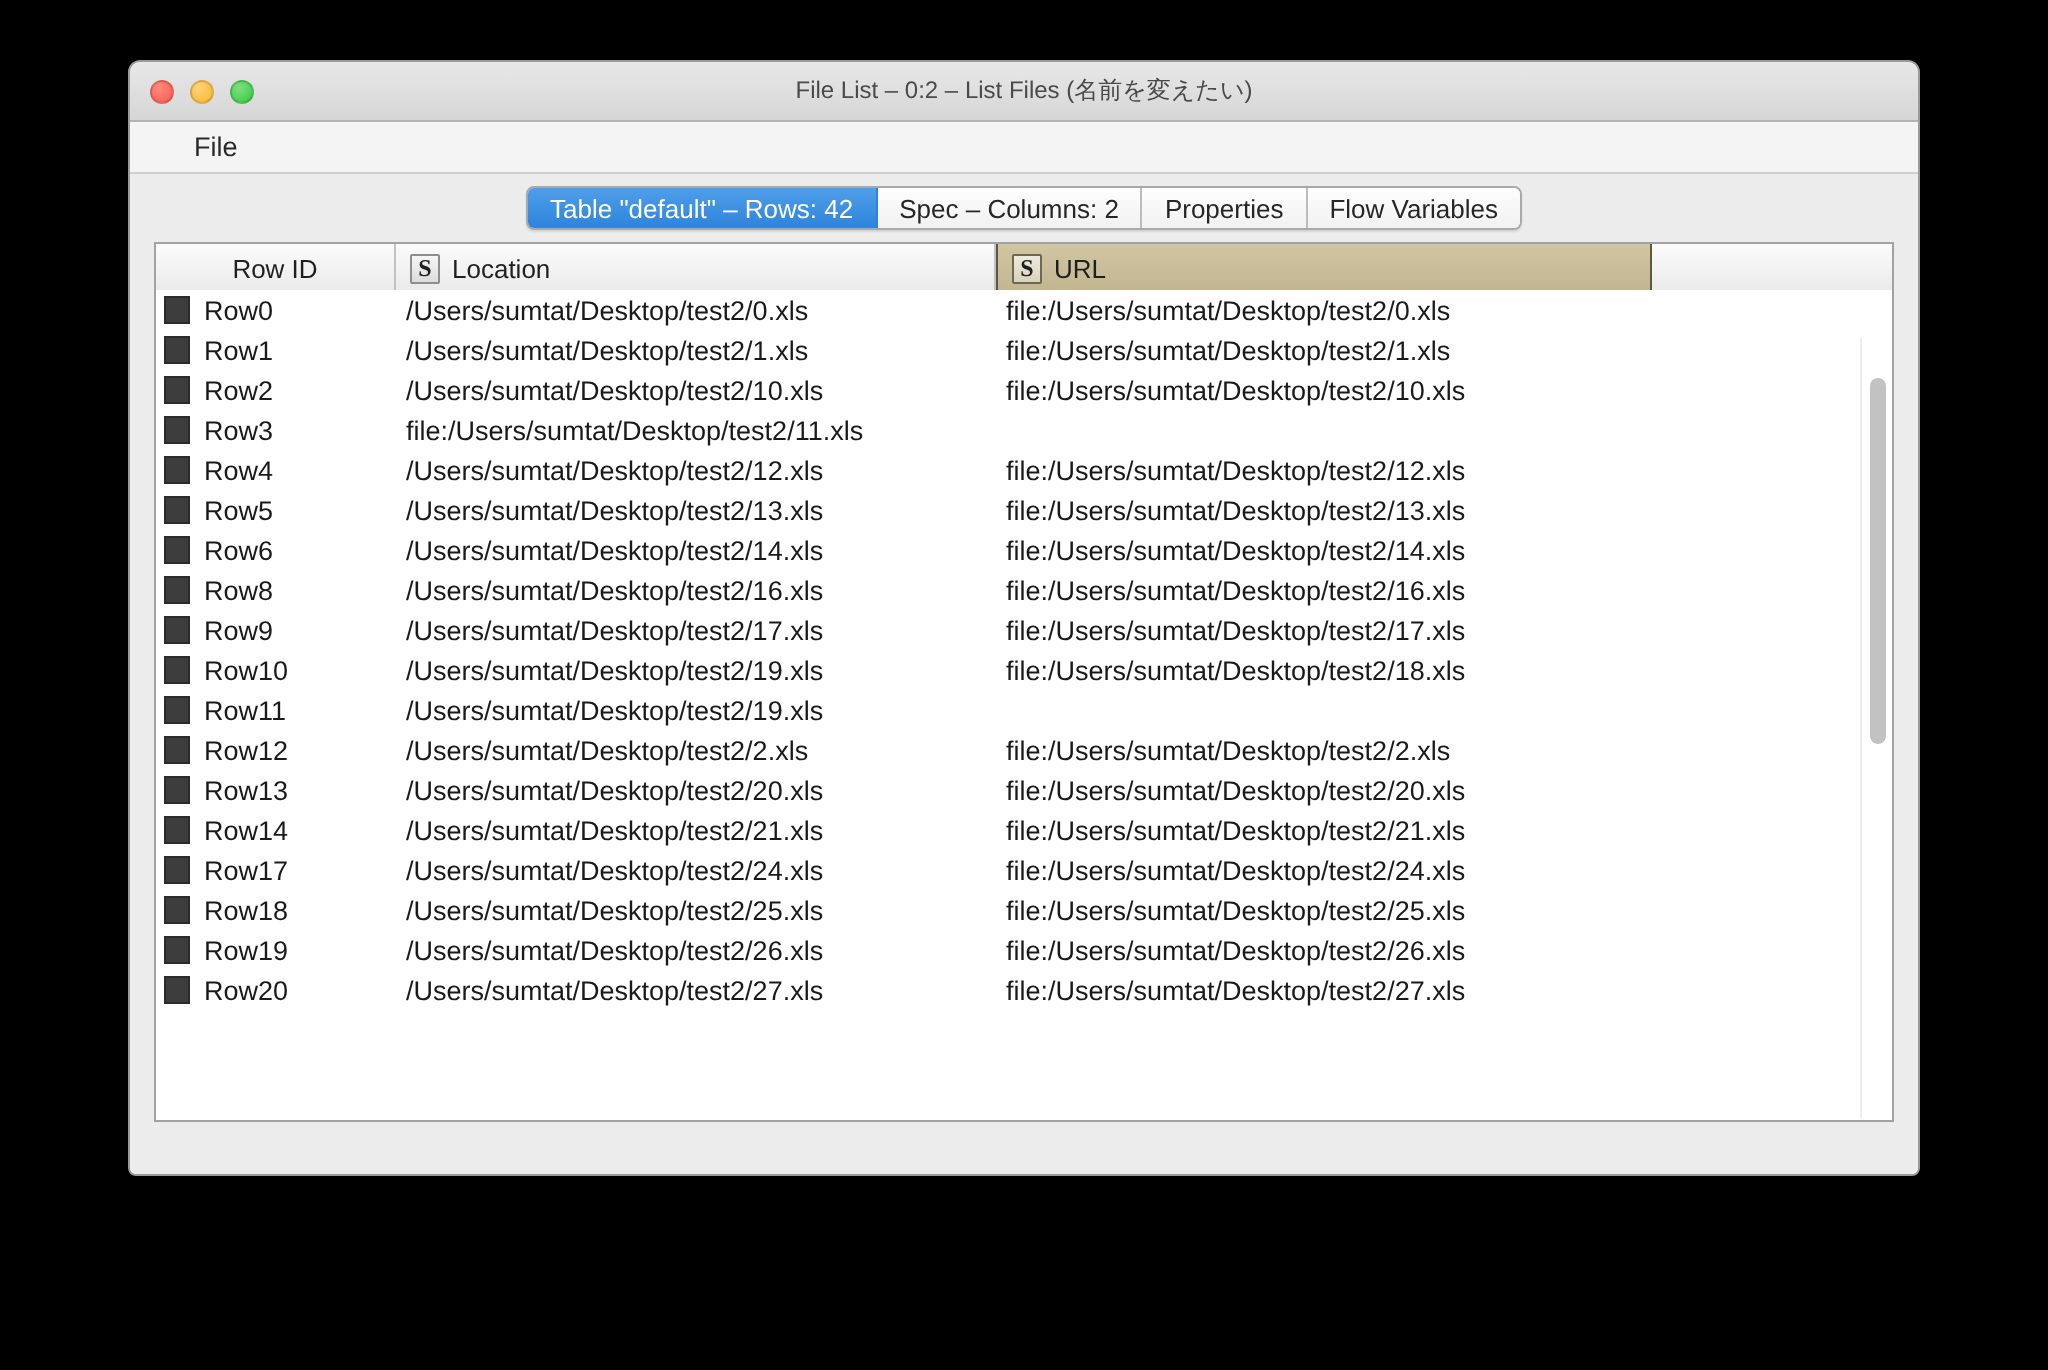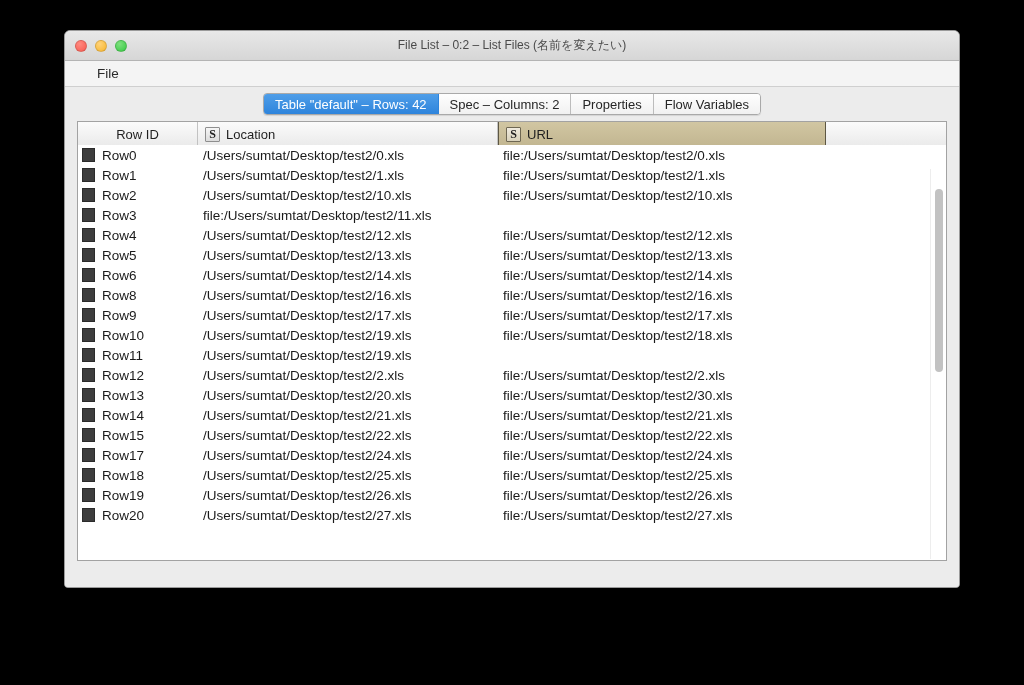--- a/index.html
+++ b/index.html
@@ -366,37 +366,29 @@
             </div>
             <div class="td location">/Users/sumtat/Desktop/test2/2.xls</div>
             <div class="td url">file:/Users/sumtat/Desktop/test2/2.xls</div>
           </div>
           <div class="tr">
             <div class="td rowid">
               <span class="swatch"></span>
               <span>Row13</span>
             </div>
             <div class="td location">/Users/sumtat/Desktop/test2/20.xls</div>
-            <div class="td url">file:/Users/sumtat/Desktop/test2/30.xls</div>
+            <div class="td url">file:/Users/sumtat/Desktop/test2/20.xls</div>
           </div>
           <div class="tr">
             <div class="td rowid">
               <span class="swatch"></span>
               <span>Row14</span>
             </div>
             <div class="td location">/Users/sumtat/Desktop/test2/21.xls</div>
             <div class="td url">file:/Users/sumtat/Desktop/test2/21.xls</div>
-          </div>
-          <div class="tr">
-            <div class="td rowid">
-              <span class="swatch"></span>
-              <span>Row15</span>
-            </div>
-            <div class="td location">/Users/sumtat/Desktop/test2/22.xls</div>
-            <div class="td url">file:/Users/sumtat/Desktop/test2/22.xls</div>
           </div>
           <div class="tr">
             <div class="td rowid">
               <span class="swatch"></span>
               <span>Row17</span>
             </div>
             <div class="td location">/Users/sumtat/Desktop/test2/24.xls</div>
             <div class="td url">file:/Users/sumtat/Desktop/test2/24.xls</div>
           </div>
           <div class="tr">

